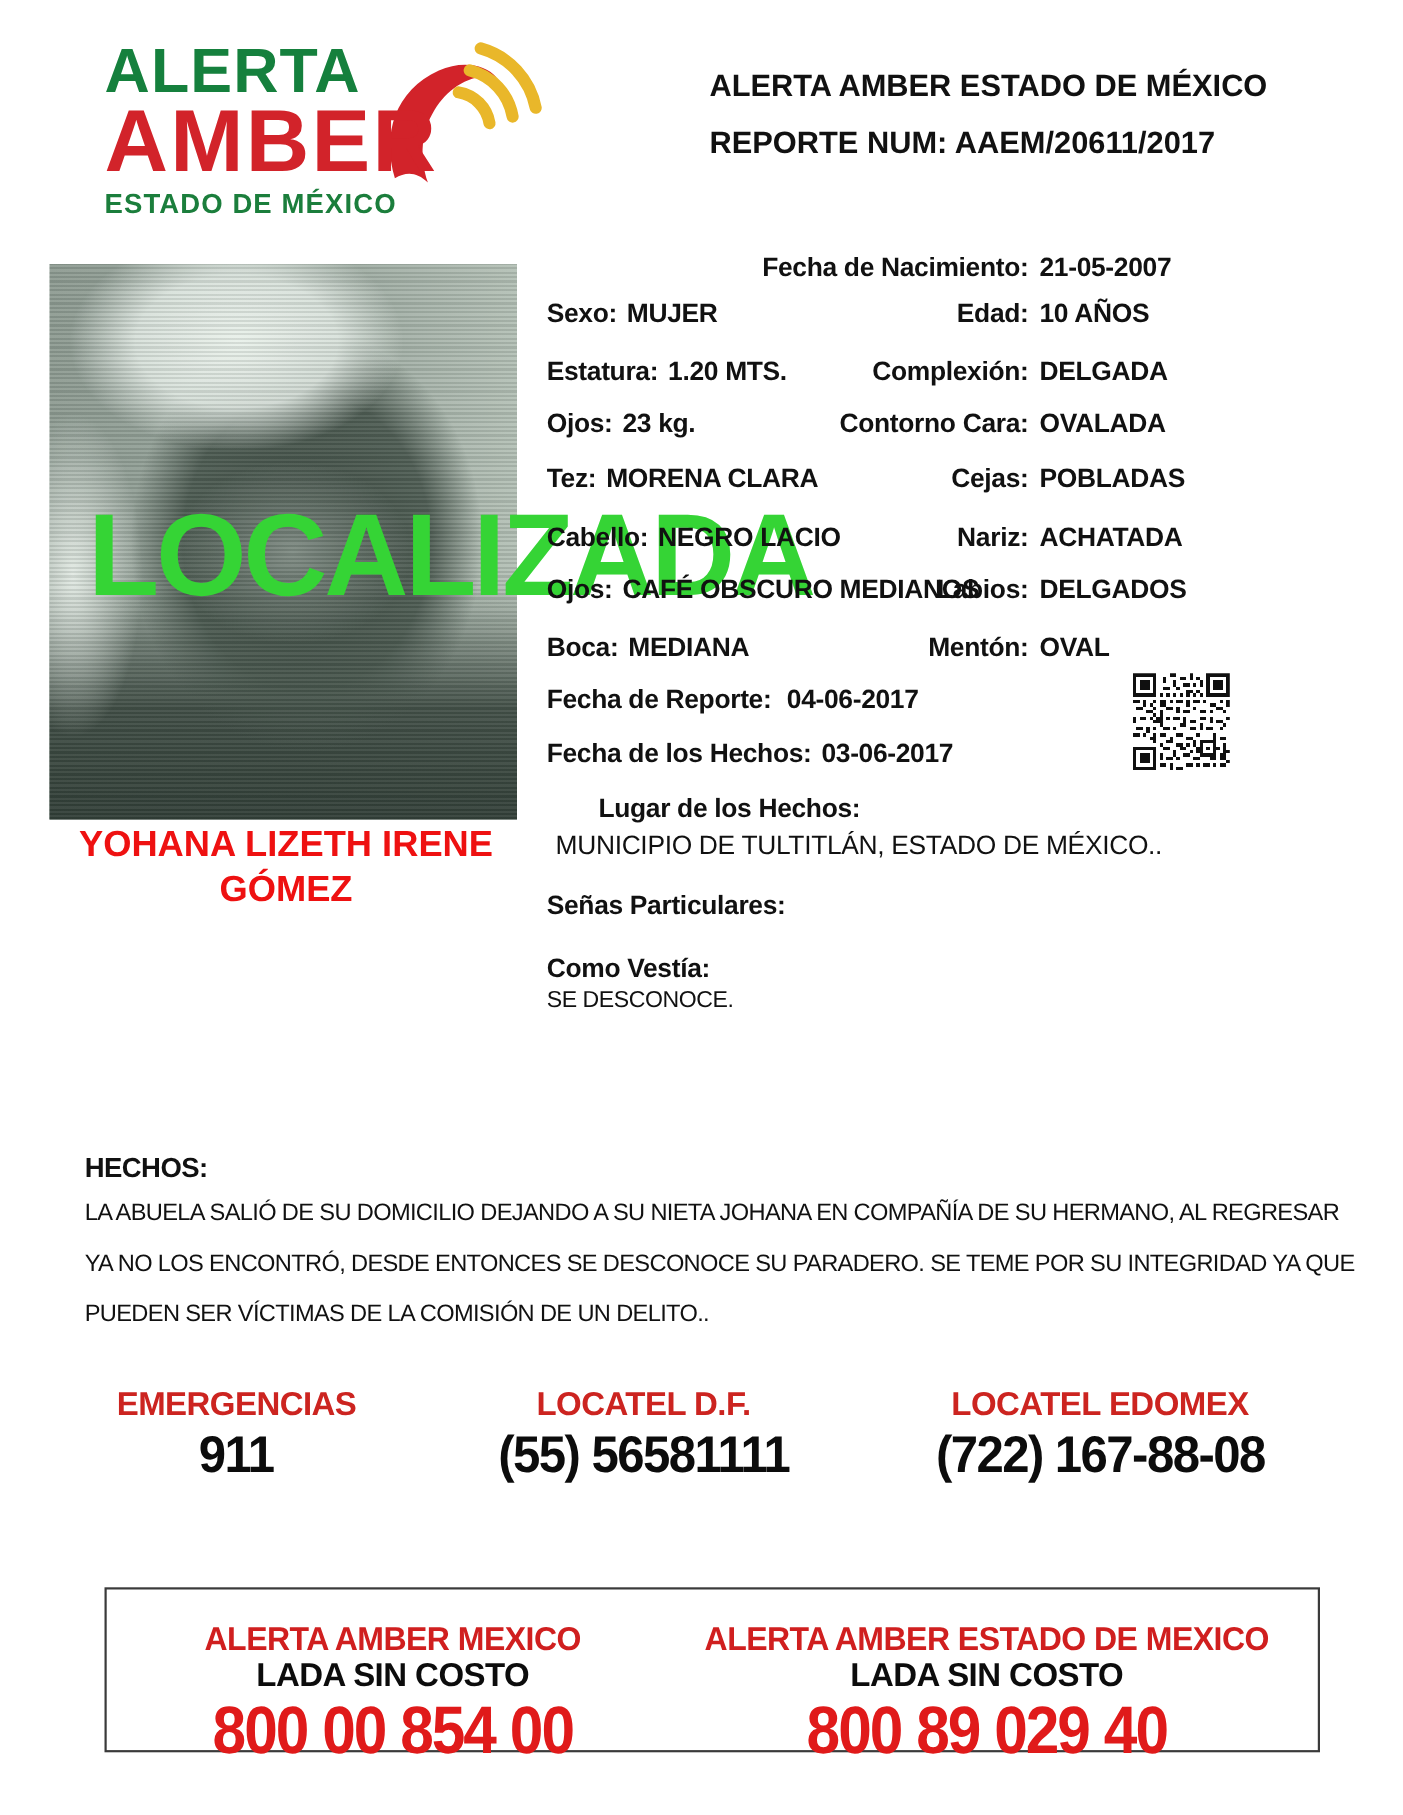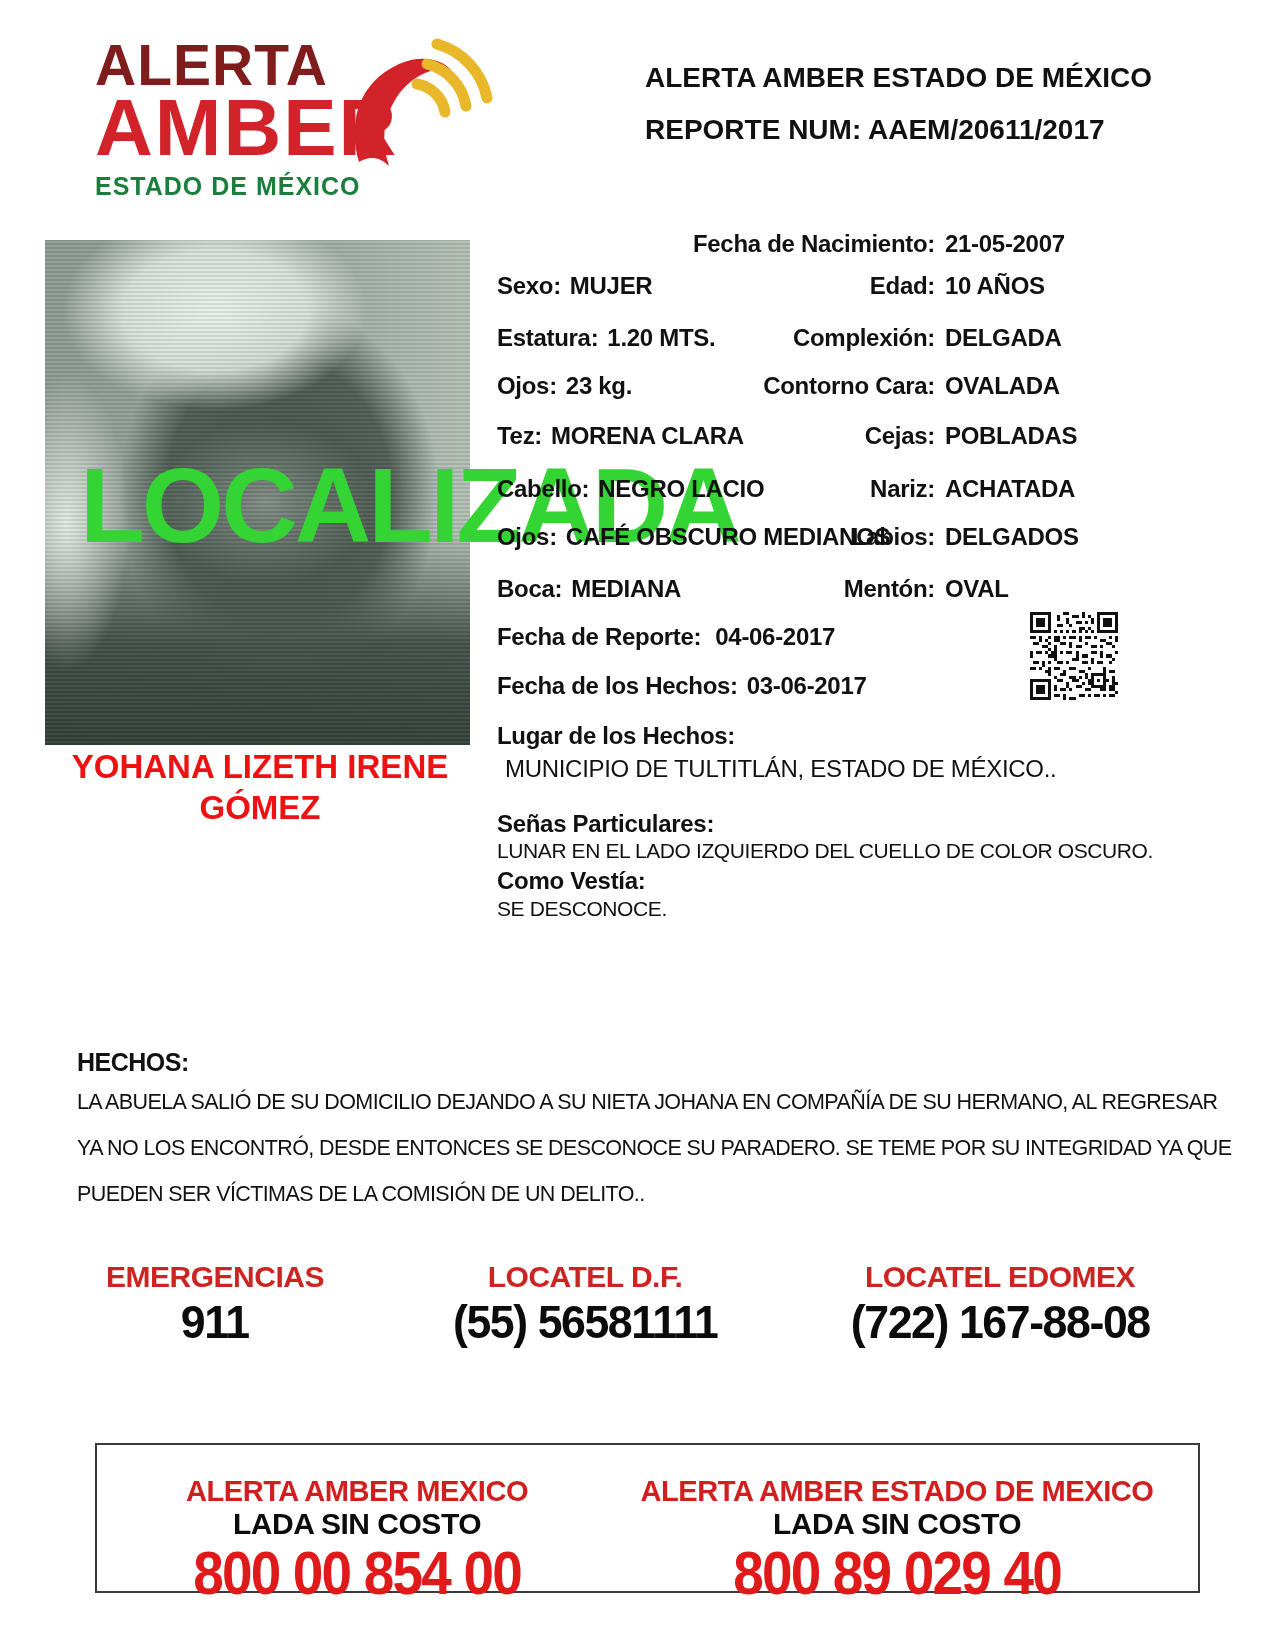--- a/index.html
+++ b/index.html
@@ -2,21 +2,21 @@
 <html><head>
 <meta charset="utf-8">
 <title>Alerta Amber</title>
 <style>
   html,body{margin:0;padding:0;background:#ffffff;}
   .page{position:relative;width:1275px;height:1650px;background:#fff;overflow:hidden;
         font-family:"Liberation Sans",sans-serif;color:#111;}
 
   
   .logo{position:absolute;left:95px;top:36px;width:380px;z-index:2;}
-  .logo-alerta{font-size:57px;font-weight:bold;color:#7f1d1d;letter-spacing:1px;line-height:58px;position:relative;z-index:2;}
+  .logo-alerta{font-size:57px;font-weight:bold;color:#15803d;letter-spacing:1px;line-height:58px;position:relative;z-index:2;}
   .logo-amber{font-size:80px;font-weight:bold;color:#D2232A;letter-spacing:2px;line-height:72px;margin-top:-2px;position:relative;z-index:2;}
   .logo-sub{font-size:25px;font-weight:bold;color:#1B7E3C;letter-spacing:1px;margin-top:8px;position:relative;z-index:2;}
   .horn{position:absolute;left:238px;top:2px;z-index:1;}
 
   
   .title-block{position:absolute;left:645px;top:52px;width:540px;z-index:2;}
   .title-line{font-size:28px;font-weight:bold;line-height:52px;white-space:nowrap;}
 
   
   .photo{position:absolute;left:45px;top:240px;width:425px;height:505px;z-index:1;
@@ -288,32 +288,29 @@
           <rect x="13" y="28" width="2" height="1"></rect>
           <rect x="16" y="27" width="2" height="1"></rect>
           <rect x="19" y="27" width="1" height="1"></rect>
           <rect x="21" y="27" width="2" height="1"></rect>
           <rect x="24" y="27" width="1" height="1"></rect>
           <rect x="26" y="27" width="2" height="1"></rect>
           <rect x="28" y="26" width="1" height="1"></rect>
       </g>
     </svg>
 
-    <div class="frow" style="top:500px;">
+    <div class="frow" style="top:500px;margin-left:47px;">
       <span class="lcell">Lugar de los Hechos:</span>
     </div>
     <div class="frow" style="top:533px;">
       <span class="lcell plain" style="padding-left:8px;font-size:24px;">MUNICIPIO DE TULTITLÁN, ESTADO DE MÉXICO..</span>
     </div>
 
     <div class="frow" style="top:588px;">
       <span class="lcell">Señas Particulares:</span>
-    </div>
-    <div class="frow" style="top:617px;">
-      <span class="lcell small">LUNAR EN EL LADO IZQUIERDO DEL CUELLO DE COLOR OSCURO.</span>
     </div>
 
     <div class="frow" style="top:645px;">
       <span class="lcell">Como Vestía:</span>
     </div>
     <div class="frow" style="top:675px;">
       <span class="lcell small">SE DESCONOCE.</span>
     </div>
   </div>
 

